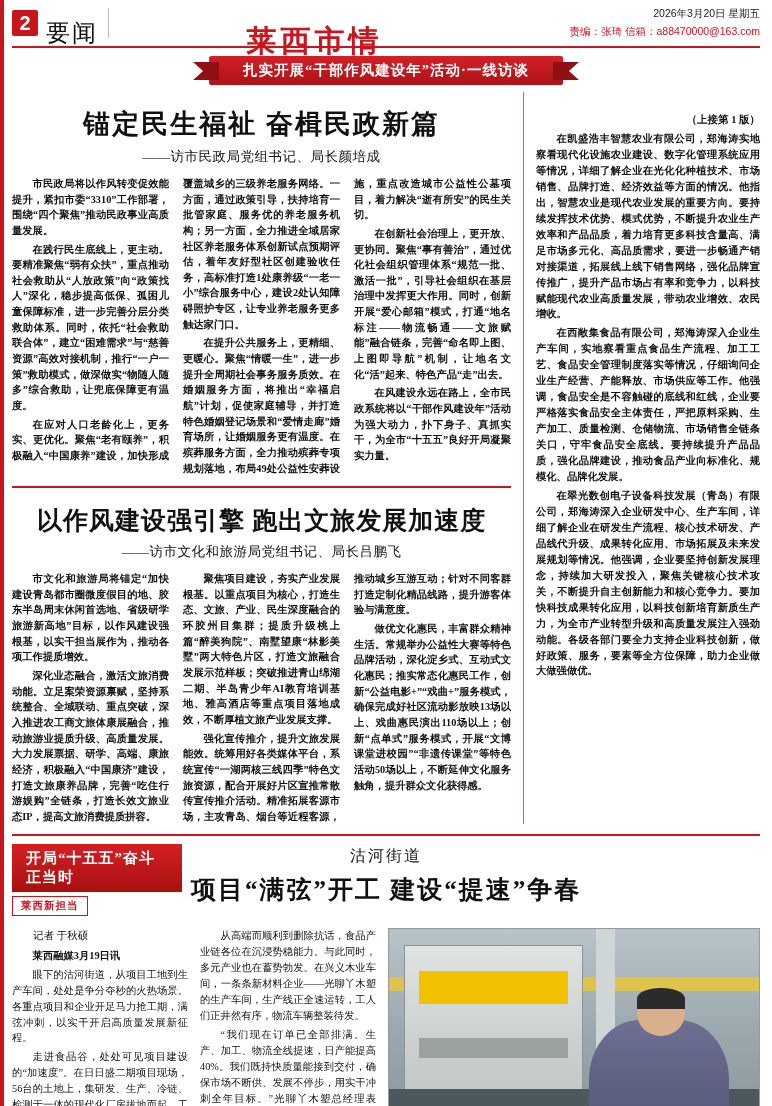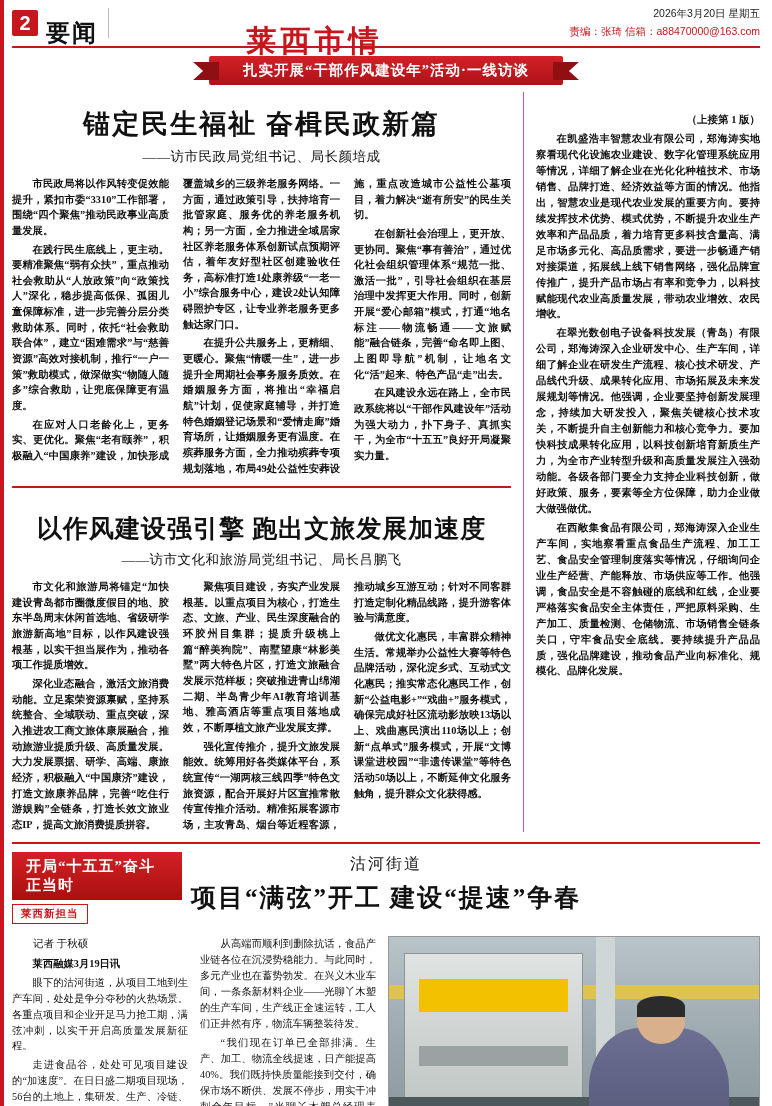--- a/index.html
+++ b/index.html
@@ -13,21 +13,21 @@
   .page{position:relative;width:772px;height:1106px;box-sizing:border-box;padding:0 12px;}
 
   
   .masthead{display:flex;align-items:center;height:46px;border-bottom:2px solid #c8161d;position:relative;}
   .page-num{
     width:26px;height:26px;background:#c8161d;color:#fff;
     font-family:"Liberation Sans",sans-serif;font-size:20px;font-weight:bold;
     display:flex;align-items:center;justify-content:center;border-radius:2px;margin-right:8px;
   }
   .section-name{
-    font-size:24px;font-weight:bold;letter-spacing:2px;
+    font-size:24px;font-weight:normal;letter-spacing:2px;
     font-family:"Liberation Serif",serif;
     margin-top:20px;
   }
   .masthead-rule{flex:0 0 auto;width:1px;height:30px;background:#bbb;margin:0 10px;}
   .paper-title{
     flex:1;text-align:center;font-size:30px;font-weight:bold;color:#c8161d;
     letter-spacing:4px;font-family:"Liberation Serif",serif;margin-top:36px;
   }
   .masthead-right{
     width:250px;text-align:right;font-size:10.5px;line-height:1.7;color:#222;
@@ -66,21 +66,21 @@
     font-size:10.3px;line-height:1.52;text-align:justify;text-justify:inter-ideograph;
     text-indent:2em;margin:0 0 3px 0;font-weight:bold;
   }
   .rightcol .bodytext{font-size:10.3px;line-height:1.55;}
   .right-lead{font-size:10.5px;text-align:right;margin-bottom:4px;font-weight:bold;}
 
   .divider-red{height:2px;background:#c8161d;margin:10px 0 0 0;}
 
   .headline2{
     text-align:center;font-size:25px;font-weight:bold;letter-spacing:1px;
-    margin:24px 0 6px 0;
+    margin:16px 0 6px 0;
   }
 
   
   .bottom{margin-top:10px;border-top:2px solid #c8161d;padding-top:8px;}
   .tag-row{display:flex;align-items:flex-start;gap:8px;justify-content:flex-end;}
   .tag-main{
     background:linear-gradient(180deg,#d32027,#a8100f);color:#fff;
     font-size:15px;font-weight:bold;padding:5px 14px;letter-spacing:1px;
     display:inline-block;
   }
@@ -164,22 +164,22 @@
         <p class="bodytext">深化业态融合，激活文旅消费动能。立足案荣资源禀赋，坚持系统整合、全域联动、重点突破，深入推进农工商文旅体康展融合，推动旅游业提质升级、高质量发展。大力发展票据、研学、高端、康旅经济，积极融入“中国康济”建设，打造文旅康养品牌，完善“吃住行游娱购”全链条，打造长效文旅业态IP，提高文旅消费提质拼容。</p>
         <p class="bodytext">聚焦项目建设，夯实产业发展根基。以重点项目为核心，打造生态、文旅、产业、民生深度融合的环胶州目集群；提质升级桃上篇“醉美狗院”、南墅望康“林影美墅”两大特色片区，打造文旅融合发展示范样板；突破推进青山绵湖二期、半岛青少年AI教育培训基地、雅高酒店等重点项目落地成效，不断厚植文旅产业发展支撑。</p>
         <p class="bodytext">强化宣传推介，提升文旅发展能效。统筹用好各类媒体平台，系统宣传“一湖两核三线四季”特色文旅资源，配合开展好片区宣推常散传宣传推介活动。精准拓展客源市场，主攻青岛、烟台等近程客源，推动城乡互游互动；针对不同客群打造定制化精品线路，提升游客体验与满意度。</p>
         <p class="bodytext">做优文化惠民，丰富群众精神生活。常规举办公益性大赛等特色品牌活动，深化淀乡式、互动式文化惠民；推实常态化惠民工作，创新“公益电影+”“戏曲+”服务模式，确保完成好社区流动影放映13场以上、戏曲惠民演出110场以上；创新“点单式”服务模式，开展“文博课堂进校园”“非遗传课堂”等特色活动50场以上，不断延伸文化服务触角，提升群众文化获得感。</p>
       </div>
     </div>
 
     <div class="top-right rightcol">
       <div class="right-lead">（上接第 1 版）</div>
       <p class="bodytext">在凯盛浩丰智慧农业有限公司，郑海涛实地察看现代化设施农业建设、数字化管理系统应用等情况，详细了解企业在光化化种植技术、市场销售、品牌打造、经济效益等方面的情况。他指出，智慧农业是现代农业发展的重要方向。要持续发挥技术优势、模式优势，不断提升农业生产效率和产品品质，着力培育更多科技含量高、满足市场多元化、高品质需求，要进一步畅通产销对接渠道，拓展线上线下销售网络，强化品牌宣传推广，提升产品市场占有率和竞争力，以科技赋能现代农业高质量发展，带动农业增效、农民增收。</p>
+      <p class="bodytext">在西敞集食品有限公司，郑海涛深入企业生产车间，实地察看重点食品生产流程、加工工艺、食品安全管理制度落实等情况，仔细询问企业生产经营、产能释放、市场供应等工作。他强调，食品安全是不容触碰的底线和红线，企业要严格落实食品安全主体责任，严把原料采购、生产加工、质量检测、仓储物流、市场销售全链条关口，守牢食品安全底线。要持续提升产品品质，强化品牌建设，推动食品产业向标准化、规模化、品牌化发展。</p>
       <p class="bodytext">在翠光数创电子设备科技发展（青岛）有限公司，郑海涛深入企业研发中心、生产车间，详细了解企业在研发生产流程、核心技术研发、产品线代升级、成果转化应用、市场拓展及未来发展规划等情况。他强调，企业要坚持创新发展理念，持续加大研发投入，聚焦关键核心技术攻关，不断提升自主创新能力和核心竞争力。要加快科技成果转化应用，以科技创新培育新质生产力，为全市产业转型升级和高质量发展注入强劲动能。各级各部门要全力支持企业科技创新，做好政策、服务，要素等全方位保障，助力企业做大做强做优。</p>
-      <p class="bodytext">在西敞集食品有限公司，郑海涛深入企业生产车间，实地察看重点食品生产流程、加工工艺、食品安全管理制度落实等情况，仔细询问企业生产经营、产能释放、市场供应等工作。他强调，食品安全是不容触碰的底线和红线，企业要严格落实食品安全主体责任，严把原料采购、生产加工、质量检测、仓储物流、市场销售全链条关口，守牢食品安全底线。要持续提升产品品质，强化品牌建设，推动食品产业向标准化、规模化、品牌化发展。</p>
     </div>
   </div>
 
   <div class="bottom">
     <div class="tag-row">
       <div class="tag-block">
         <div class="tag-main">开局“十五五”奋斗正当时</div>
         <div class="tag-sub">莱西新担当</div>
       </div>
       <div class="bottom-titles">

